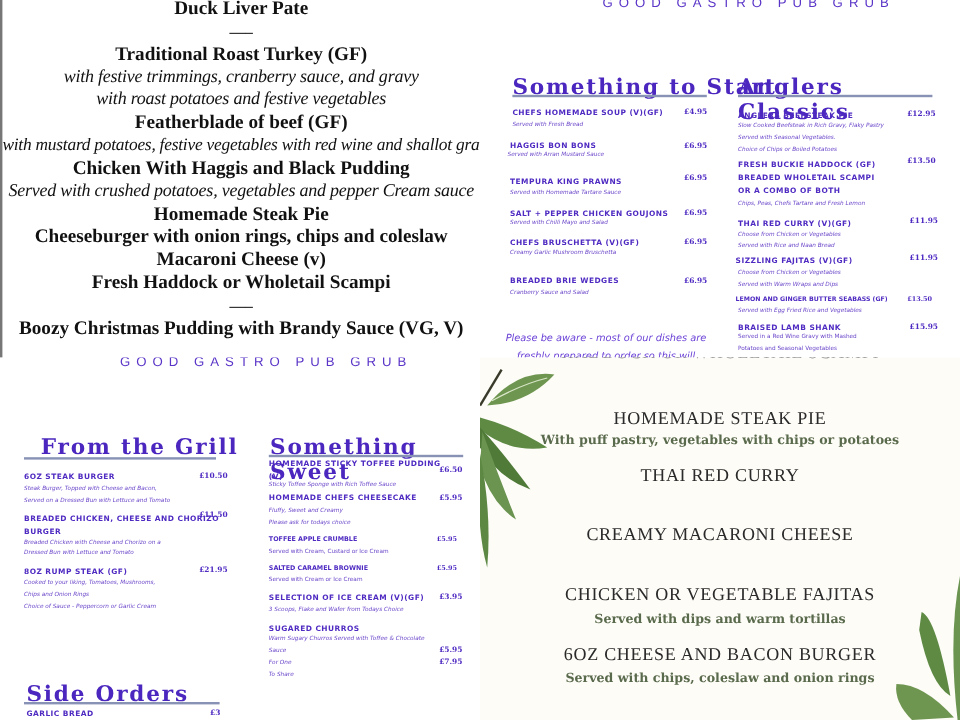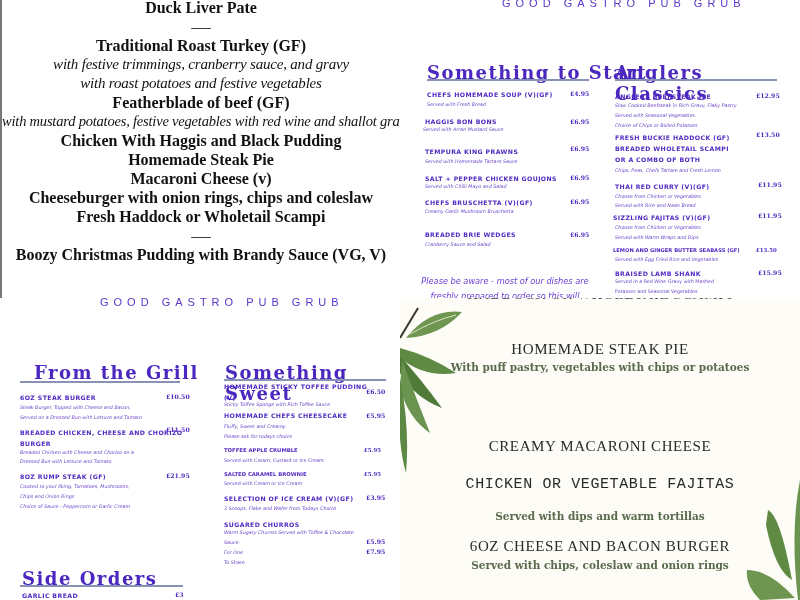--- a/index.html
+++ b/index.html
@@ -37,23 +37,24 @@
 <div class="quad" id="q1">
   <div class="inner">
     <div class="dish">Duck Liver Pate</div>
     <div class="sep">—–</div>
     <div class="dish">Traditional Roast Turkey (GF)</div>
     <div class="desc">with festive trimmings, cranberry sauce, and gravy</div>
     <div class="desc">with roast potatoes and festive vegetables</div>
     <div class="dish">Featherblade of beef (GF)</div>
     <div class="desc" style="white-space:nowrap;font-size:14.5px;">with mustard potatoes, festive vegetables with red wine and shallot gravy.</div>
     <div class="dish">Chicken With Haggis and Black Pudding</div>
+    <div class="desc">Served with crushed potatoes, vegetables and pepper Cream sauce</div>
     <div class="dish">Homemade Steak Pie</div>
+    <div class="dish">Cheeseburger with onion rings, chips and coleslaw</div>
     <div class="dish">Macaroni Cheese (v)</div>
-    <div class="dish">Cheeseburger with onion rings, chips and coleslaw</div>
     <div class="dish">Fresh Haddock or Wholetail Scampi</div>
     <div class="sep">—–</div>
     <div class="dish">Boozy Christmas Pudding with Brandy Sauce (VG, V)</div>
   </div>
 </div>
 
 <div class="quad" id="q2">
   <div class="pm-brand" style="left:102px;top:-3px;">GOOD GASTRO PUB GRUB</div>
 
   <div class="pm-head" style="left:27px;top:62px;">Something to Start</div>
@@ -201,21 +202,22 @@
     <path d="M80 10 Q70 60 78 130 L80 130 Z" fill="#6a9450"></path>
     <path d="M48 40 Q60 45 72 110 Q55 100 46 55 Z" fill="#5e8a44"></path>
     <path d="M27 100 Q50 100 75 128 L40 130 Q25 115 27 100 Z" fill="#6f9650"></path>
   </svg>
 
   <div class="ttl" style="top:-12px;opacity:0.85;">HADDOCK OR WHOLETAIL SCAMPI</div>
 
   <div class="ttl" style="top:43px;">HOMEMADE STEAK PIE</div>
   <div class="sub" style="top:63px;">With puff pastry, vegetables with chips or potatoes</div>
 
+  <div class="ttl" style="top:91px;">THAI RED CURRY</div>
 
   <div class="ttl" style="top:140px;">CREAMY MACARONI CHEESE</div>
 
-  <div class="ttl" style="top:178px;font-family:Liberation Mono, monospace;">CHICKEN OR VEGETABLE FAJITAS</div>
+  <div class="ttl" style="top:190px;">CHICKEN OR VEGETABLE FAJITAS</div>
   <div class="sub" style="top:212px;">Served with dips and warm tortillas</div>
 
   <div class="ttl" style="top:240px;">6OZ CHEESE AND BACON BURGER</div>
   <div class="sub" style="top:261px;">Served with chips, coleslaw and onion rings</div>
 </div>
 
 </body></html>

